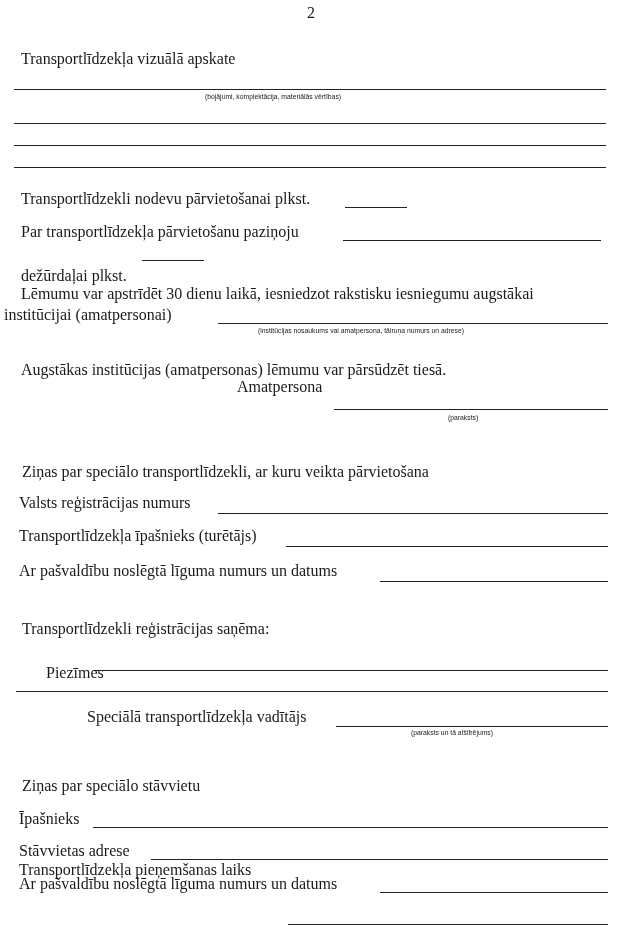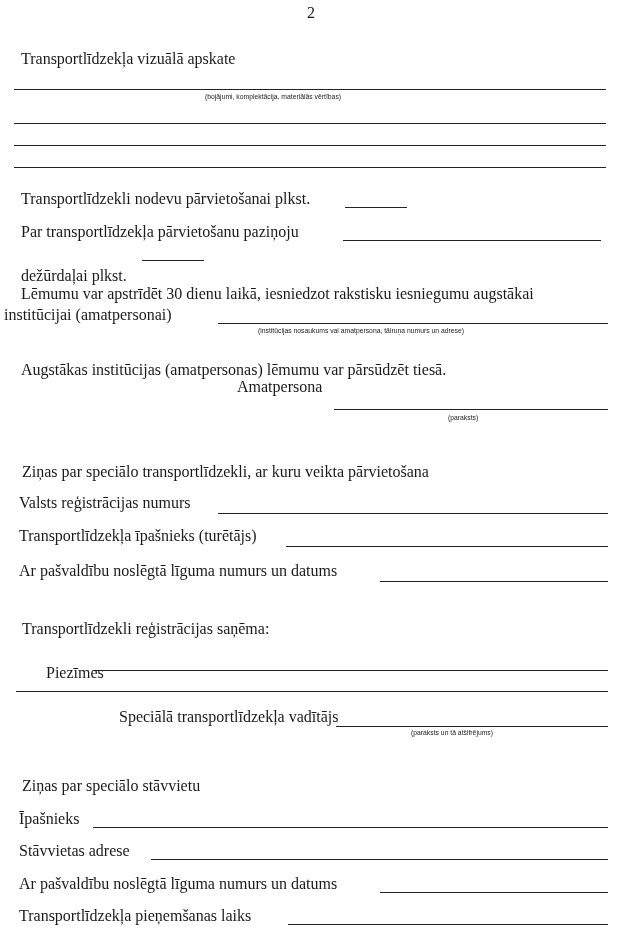--- a/index.html
+++ b/index.html
@@ -46,25 +46,25 @@
 <div class="ln" style="left:218px; width:390px; top:513px;"></div>
 <div class="t" style="left:19px; top:527px;">Transportlīdzekļa īpašnieks (turētājs)</div>
 <div class="ln" style="left:286px; width:322px; top:546px;"></div>
 <div class="t" style="left:19px; top:562px;">Ar pašvaldību noslēgtā līguma numurs un datums</div>
 <div class="ln" style="left:380px; width:228px; top:581px;"></div>
 
 <div class="t b" style="left:22px; top:620px;">Transportlīdzekli reģistrācijas saņēma:</div>
 <div class="t" style="left:19px; top:664px;margin-left:27px;">Piezīmes</div>
 <div class="ln" style="left:93px; width:515px; top:670px;"></div>
 <div class="ln" style="left:16px; width:592px; top:691px;"></div>
-<div class="t" style="left:87px; top:708px;margin-left:32px;">Speciālā transportlīdzekļa vadītājs</div>
+<div class="t" style="left:87px; top:708px;">Speciālā transportlīdzekļa vadītājs</div>
 <div class="ln" style="left:336px; width:272px; top:726px;"></div>
 <div class="cap" style="left:411px; top:728px;">(paraksts un tā atšifrējums)</div>
 
 <div class="t b" style="left:22px; top:777px;text-align:right;">Ziņas par speciālo stāvvietu</div>
 <div class="t" style="left:19px; top:810px;">Īpašnieks</div>
 <div class="ln" style="left:93px; width:515px; top:827px;"></div>
 <div class="t" style="left:19px; top:842px;">Stāvvietas adrese</div>
 <div class="ln" style="left:151px; width:457px; top:859px;"></div>
 <div class="t" style="left:19px; top:875px;">Ar pašvaldību noslēgtā līguma numurs un datums</div>
 <div class="ln" style="left:380px; width:228px; top:892px;"></div>
-<div class="t" style="left:19px; top:907px;">Transportlīdzekļa pieņemšanas laiks</div>
+<div class="t" style="left:19px; top:861px;">Transportlīdzekļa pieņemšanas laiks</div>
 <div class="ln" style="left:288px; width:320px; top:924px;"></div>
 
 </body></html>

